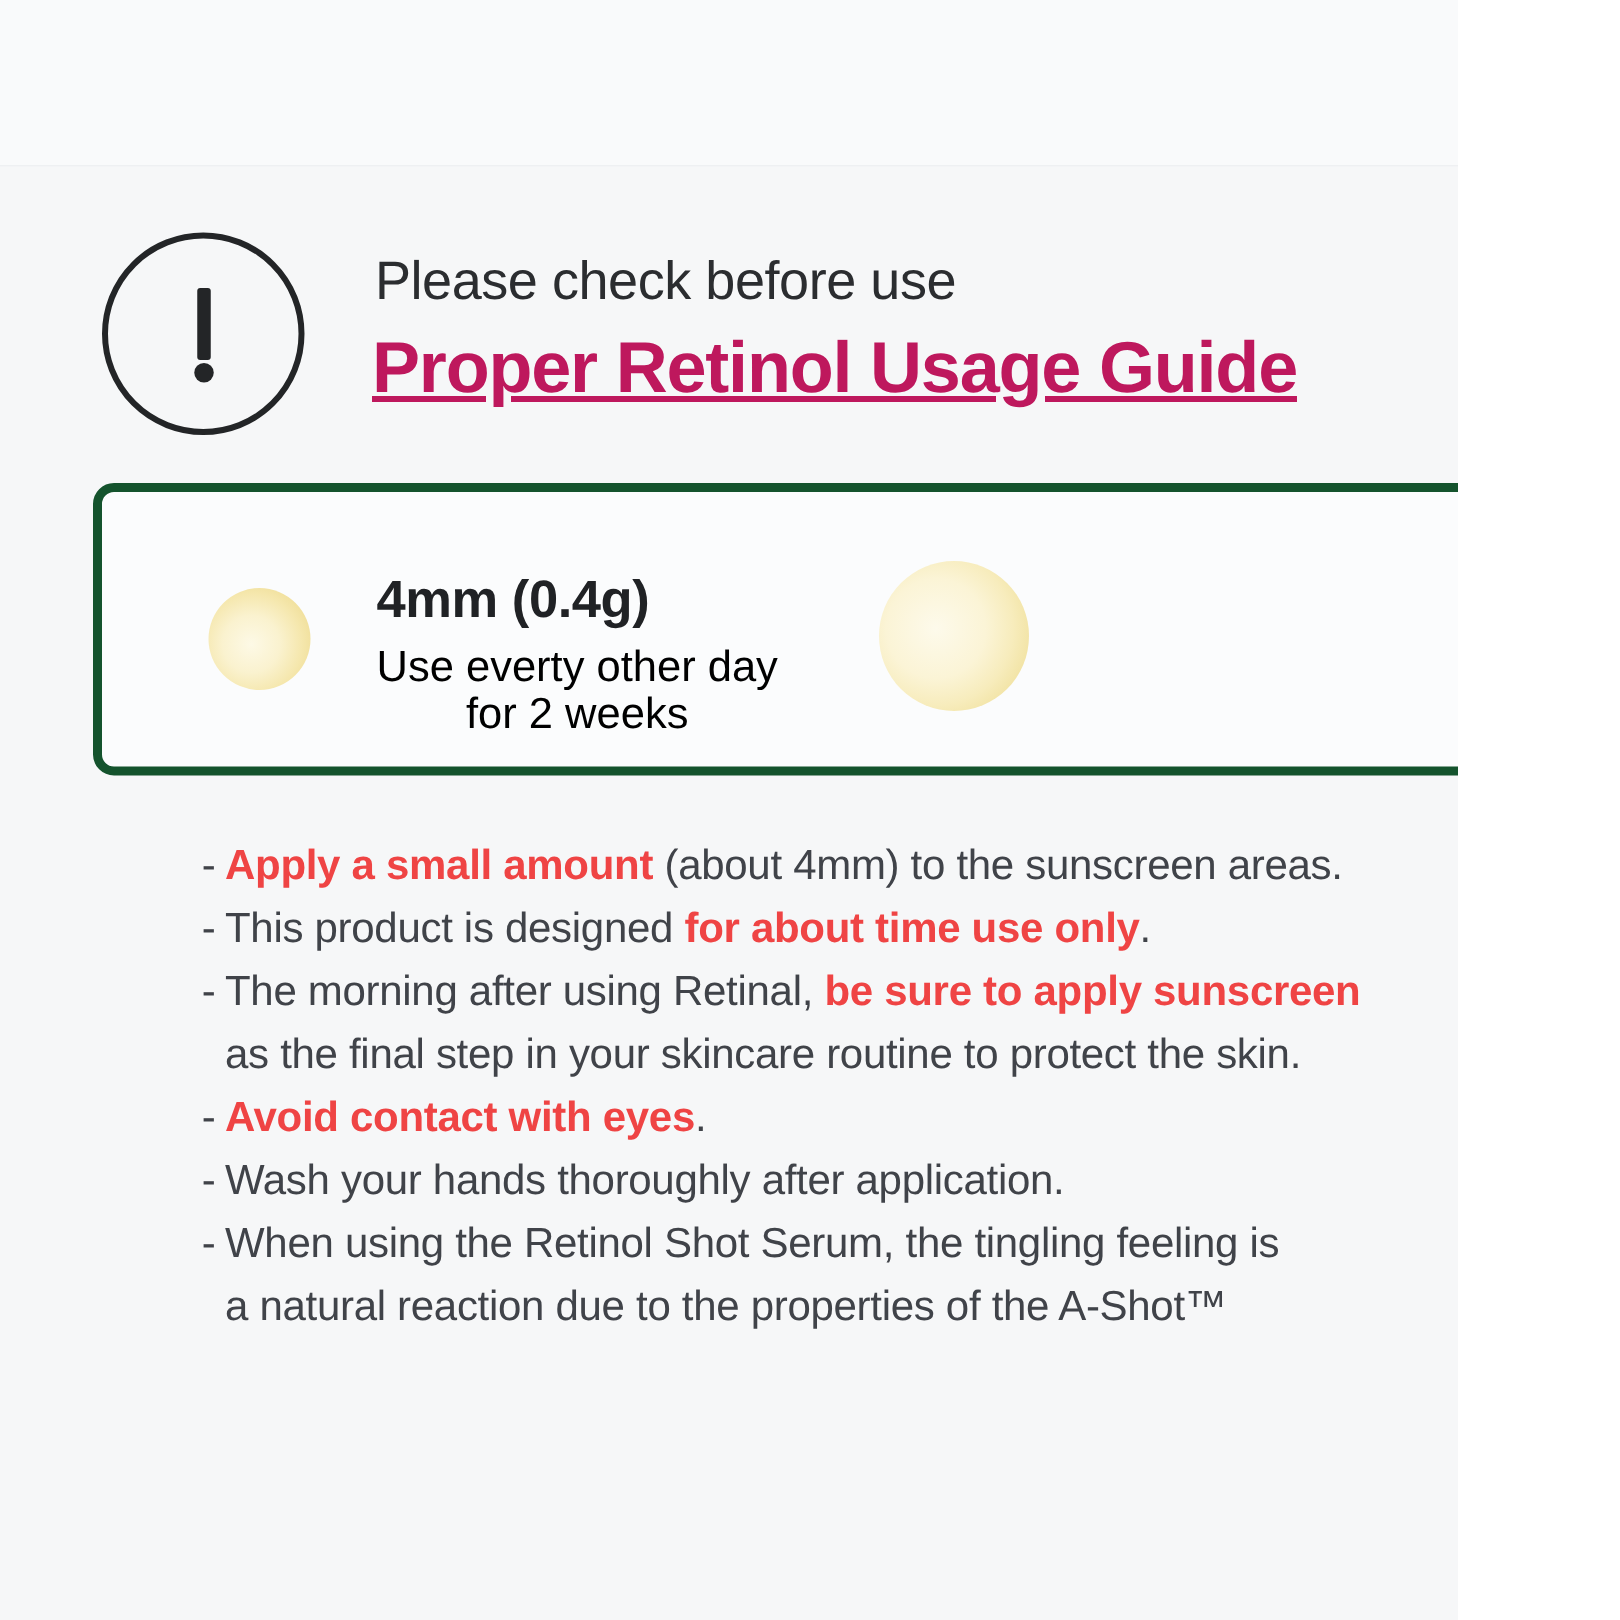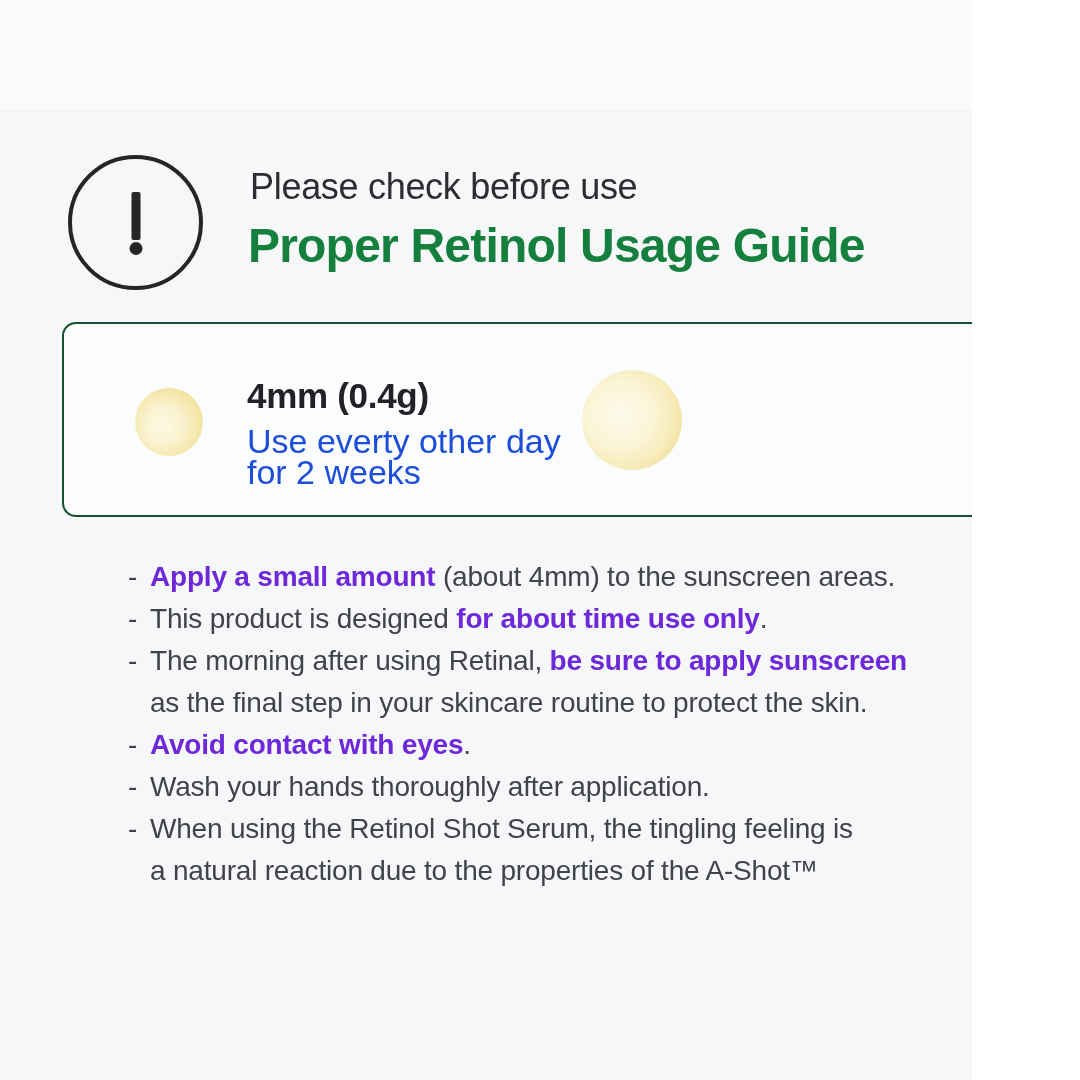--- a/index.html
+++ b/index.html
@@ -2,20 +2,21 @@
 <html><head>
 <meta charset="utf-8">
 <style>
   html,body{margin:0;padding:0;}
   .canvas{
     position:relative;
     width:972px;height:1080px;
     background:#f6f7f8;
     font-family:"Liberation Sans","DejaVu Sans",sans-serif;
     overflow:hidden;
+    text-align:center;
   }
   .top-band{
     position:absolute;left:0;top:0;width:1080px;height:110px;
     background:#f9fafb;border-bottom:1px solid #eef0f2;
   }
   
   .alert-circle{
     position:absolute;left:68px;top:155px;width:135px;height:135px;
     border:4px solid #232527;border-radius:50%;box-sizing:border-box;
     background:transparent;
@@ -27,58 +28,58 @@
   .excl-dot{
     position:absolute;left:50%;top:83px;transform:translateX(-50%);
     width:13px;height:13px;background:#232527;border-radius:50%;
   }
   .header-sub{
     position:absolute;left:250px;top:166px;
     font-size:36px;font-weight:400;color:#2b2d30;letter-spacing:-0.3px;
   }
   .header-title{
     position:absolute;left:248px;top:218px;
-    font-size:48px;font-weight:700;color:#15803d;letter-spacing:-0.8px;
+    font-size:48px;font-weight:700;color:#be185d;letter-spacing:-0.8px;text-decoration:underline;
   }
   
   .dosage-card{
     position:absolute;left:62px;top:322px;width:949px;height:195px;
-    background:#fbfcfd;border:2px solid #14532d;border-radius:14px;
+    background:#fbfcfd;border:6px solid #14532d;border-radius:14px;
     box-sizing:border-box;
   }
   .drop{position:absolute;border-radius:50%;}
   .drop-sm{
     left:71px;top:64px;width:68px;height:68px;
     background:radial-gradient(circle at 42% 55%, #fdf9e6 0%, #faf2cf 35%, #f5e7ad 62%, #efdd96 82%, #ecd78a 100%);
   }
   .drop-lg{
     left:518px;top:46px;width:100px;height:100px;
     background:radial-gradient(circle at 38% 45%, #fdfaeb 0%, #fbf4d6 40%, #f7ecbc 62%, #f1e2a1 80%, #ebd783 95%, #e8d079 100%);
   }
   .dose-amount{
     position:absolute;font-size:35px;font-weight:700;color:#202225;letter-spacing:-0.3px;white-space:nowrap;
   }
   .amount-1{left:183px;top:52px;}
   .amount-2{left:648px;top:58px;}
   .dose-desc{
-    position:absolute;font-size:34px;font-weight:400;color:#1d4ed8;
+    position:absolute;font-size:29px;font-weight:400;color:#000000;
     line-height:31px;white-space:nowrap;
   }
   .desc-1{left:183px;top:102px;}
   .desc-2{left:648px;top:106px;}
   
   .instructions{
     position:absolute;left:128px;top:556px;width:920px;
   }
   .inst-line{
     display:flex;font-size:28px;line-height:42px;color:#404349;
     white-space:nowrap;letter-spacing:-0.2px;
   }
   .inst-dash{width:22px;flex:none;}
-  .inst-line b{font-weight:700;color:#6d28d9;}
+  .inst-line b{font-weight:700;color:#ef4444;}
 </style>
 </head>
 <body>
 
 <div class="canvas">
 
   <div class="top-band"></div>
 
   <div class="alert-circle">
     <div class="excl-bar"></div>

